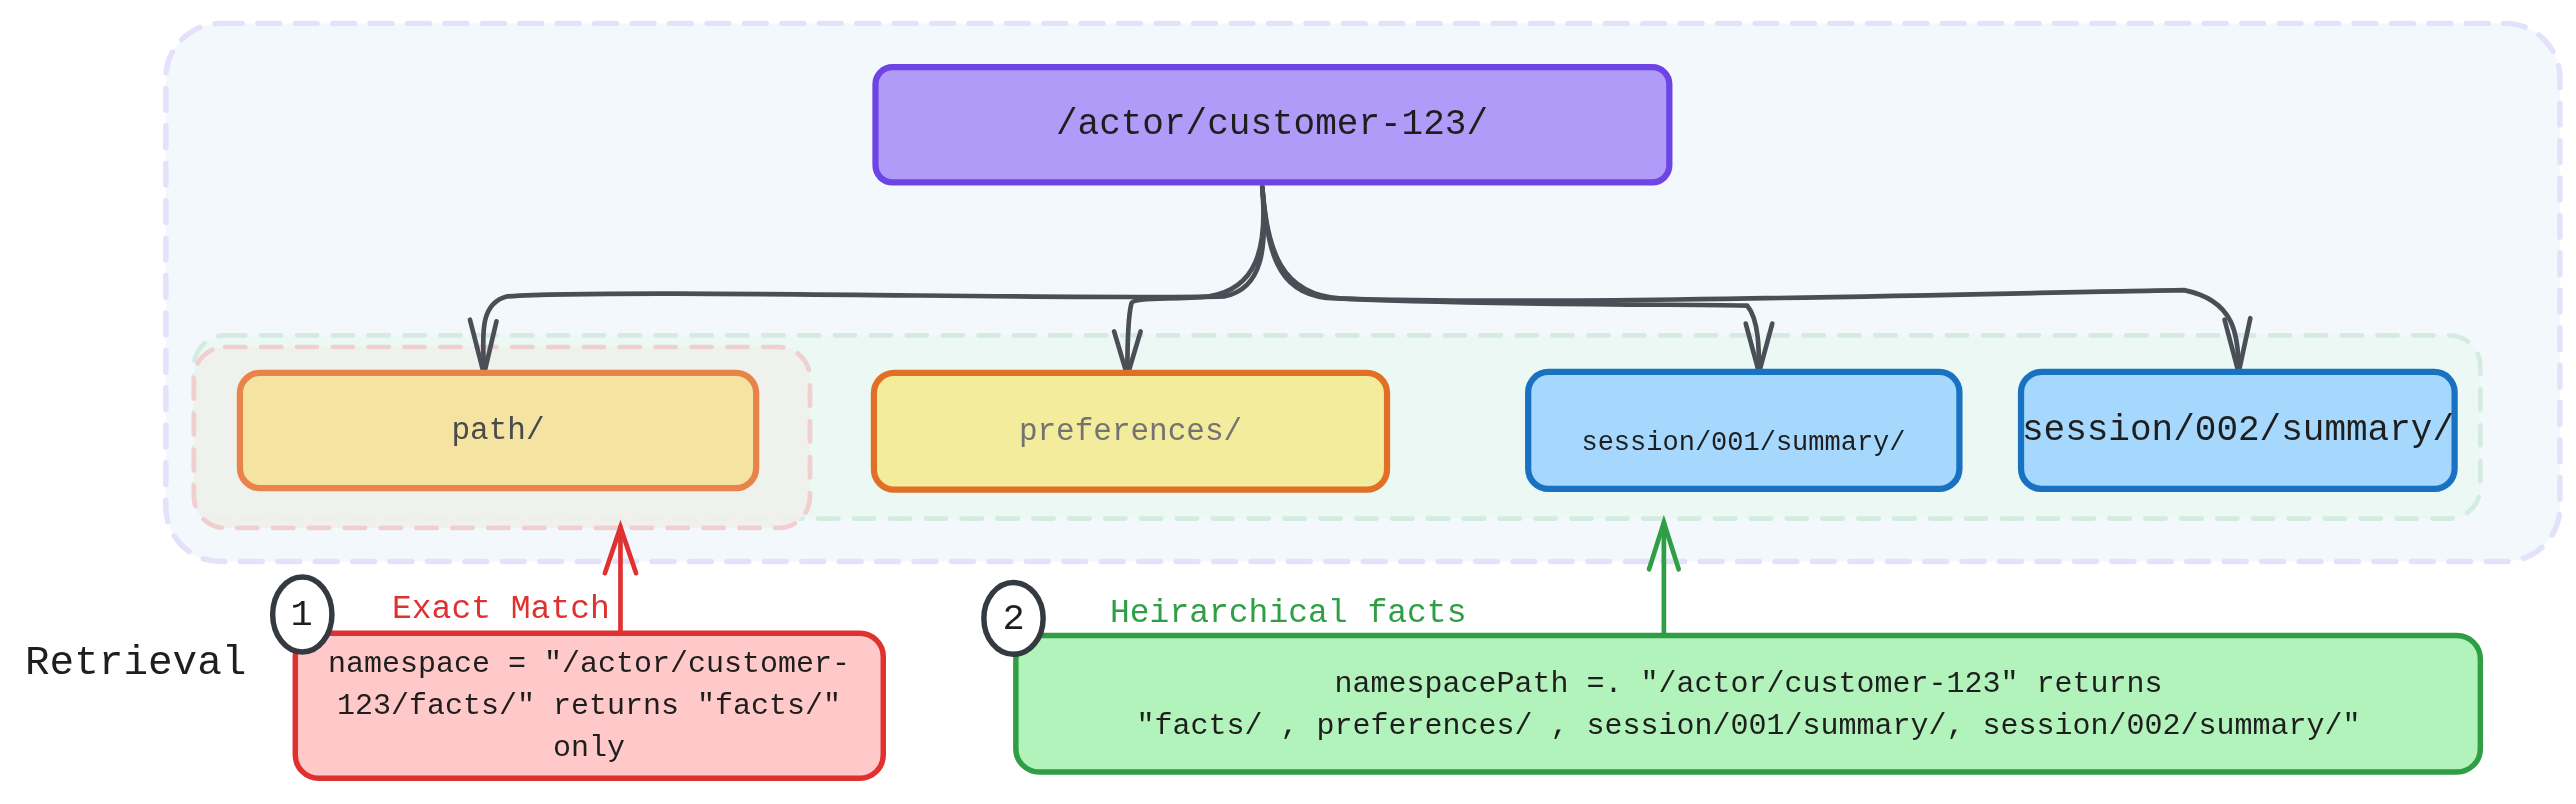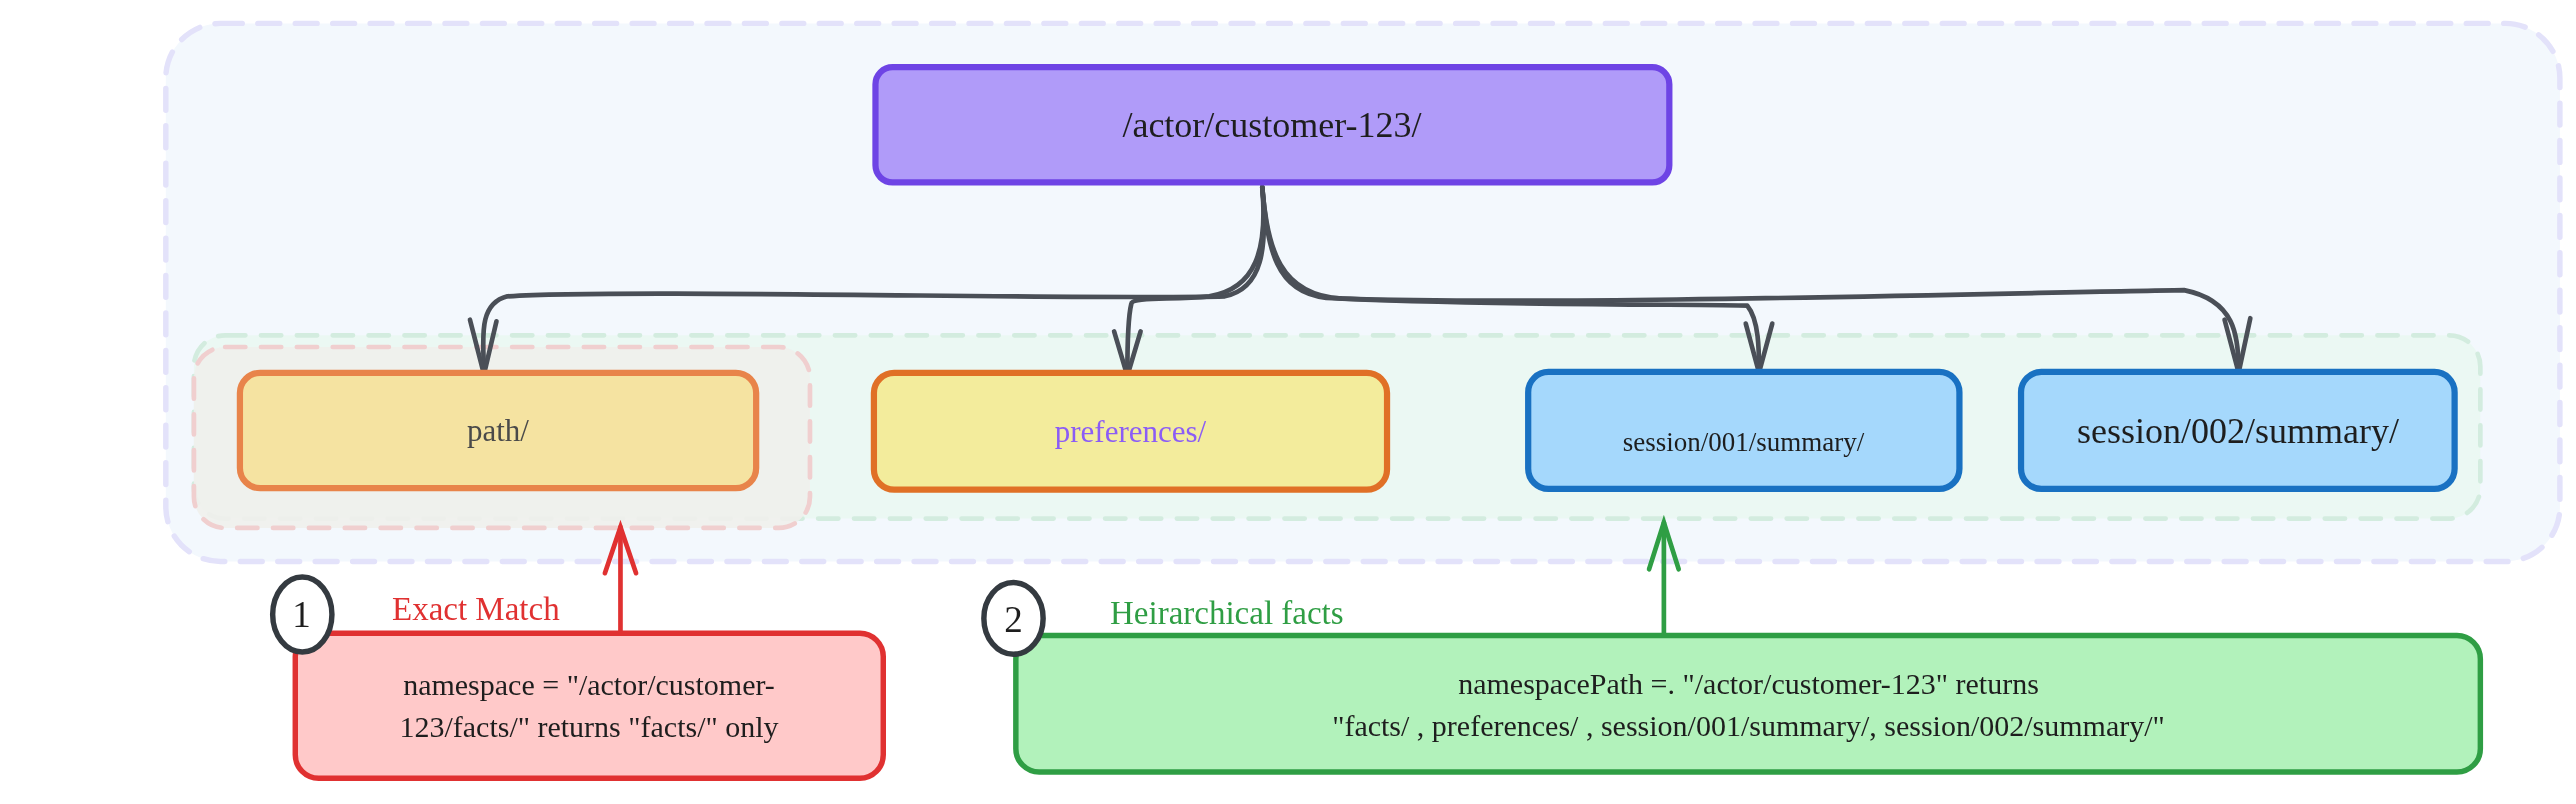--- a/index.html
+++ b/index.html
@@ -1,20 +1,20 @@
 <!DOCTYPE html>
 <html style="font-size:12.5px"><head>
 <meta charset="utf-8">
 <style>
   html, body { margin: 0; padding: 0; background: #ffffff; }
   body { width: 2576px; height: 804px; position: relative; overflow: hidden;
          font-family: "DejaVu Sans", sans-serif; color: #1e1e1e; }
   svg#canvas { position: absolute; left: 0; top: 0; }
   .lbl { position: absolute; display: flex; align-items: center; justify-content: center;
-         text-align: center; font-family: Liberation Serif, serif; }
+         text-align: center; font-family: Liberation Mono, monospace; }
   .node-text { font-size: 31px; color: #1e1e1e; }
   .root-text { font-size: 36px; color: #1e1e1e; }
   .note-text { font-size: 30px; line-height: 42px; color: #1e1e1e; }
   .title-text { font-size: 41px; line-height: 61px; color: #1e1e1e; justify-content: flex-start; text-align: left; }
   .badge-num { font-size: 37px; color: #1e1e1e; }
   .pattern-label { font-size: 33px; justify-content: flex-start; margin-left: 41px; }
 </style>
 </head>
 <body>
 
@@ -61,31 +61,32 @@
   <ellipse cx="1299" cy="793" rx="38" ry="46" fill="#ffffff" stroke="#343a40" stroke-width="7"></ellipse>
 </svg>
 
 <div class="lbl root-text" style="left:875px; top:67px; width:794px; height:115px;">
   <span>/actor/customer-123/</span>
 </div>
 
 <div class="lbl node-text" style="left:240px; top:373px; width:516px; height:115px; color:#4a4a4a;">
   <span>path/</span>
 </div>
-<div class="lbl node-text" style="left:874px; top:373px; width:513px; height:117px; color:#8b5cf6;">
+<div class="lbl node-text" style="left:874px; top:373px; width:513px; height:117px; color:#737373;">
   <span>preferences/</span>
 </div>
 <div class="lbl node-text" style="left:1528px; top:384px; width:431px; height:117px; font-size:27px;">
   <span>session/001/summary/</span>
 </div>
 <div class="lbl node-text" style="left:2021px; top:372px; width:434px; height:117px; font-size:36px;">
   <span>session/002/summary/</span>
 </div>
 
 <div class="lbl title-text" style="left:25px; top:633px; width:234px; height:125px; flex-direction:column; align-items:flex-start;">
+  <span>Retrieval</span>
 </div>
 
 <div class="lbl badge-num" style="left:272px; top:577px; width:59px; height:75px;">
   <span>1</span>
 </div>
 <div class="lbl badge-num" style="left:984px; top:583px; width:59px; height:72px;">
   <span>2</span>
 </div>
 
 <div class="lbl pattern-label" style="left:351px; top:587px; width:265px; height:45px; color:#e03131;">

